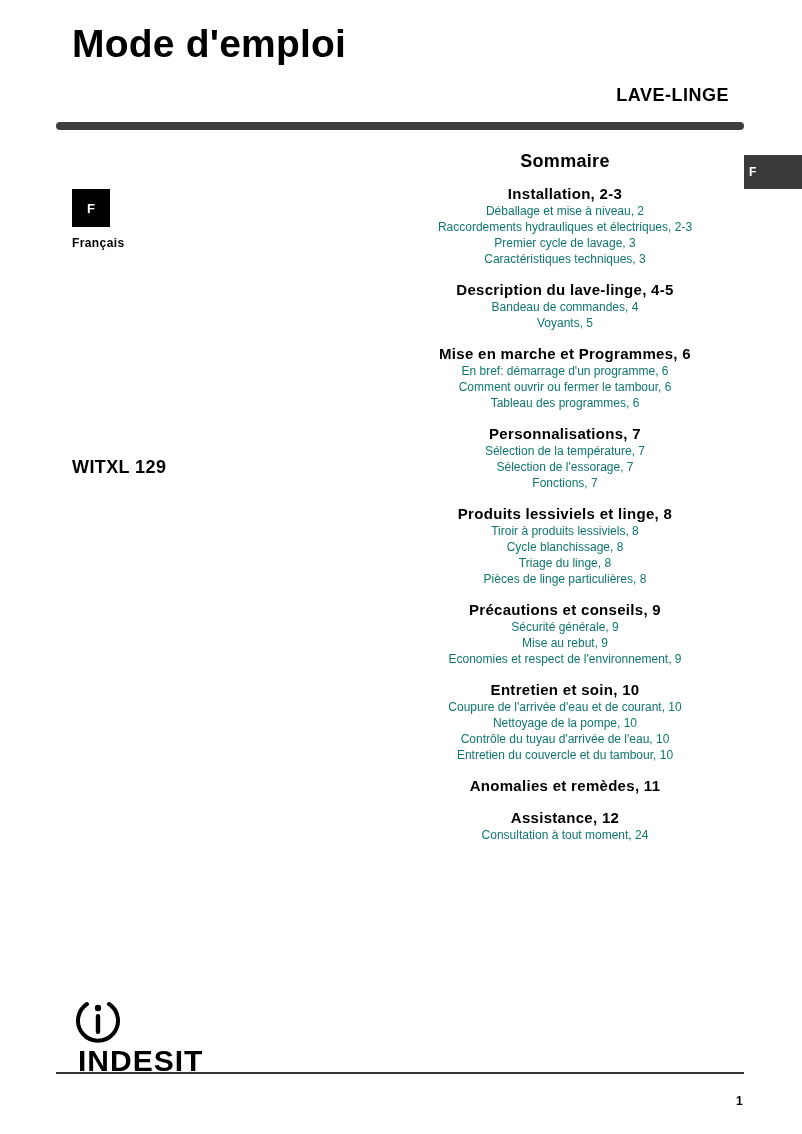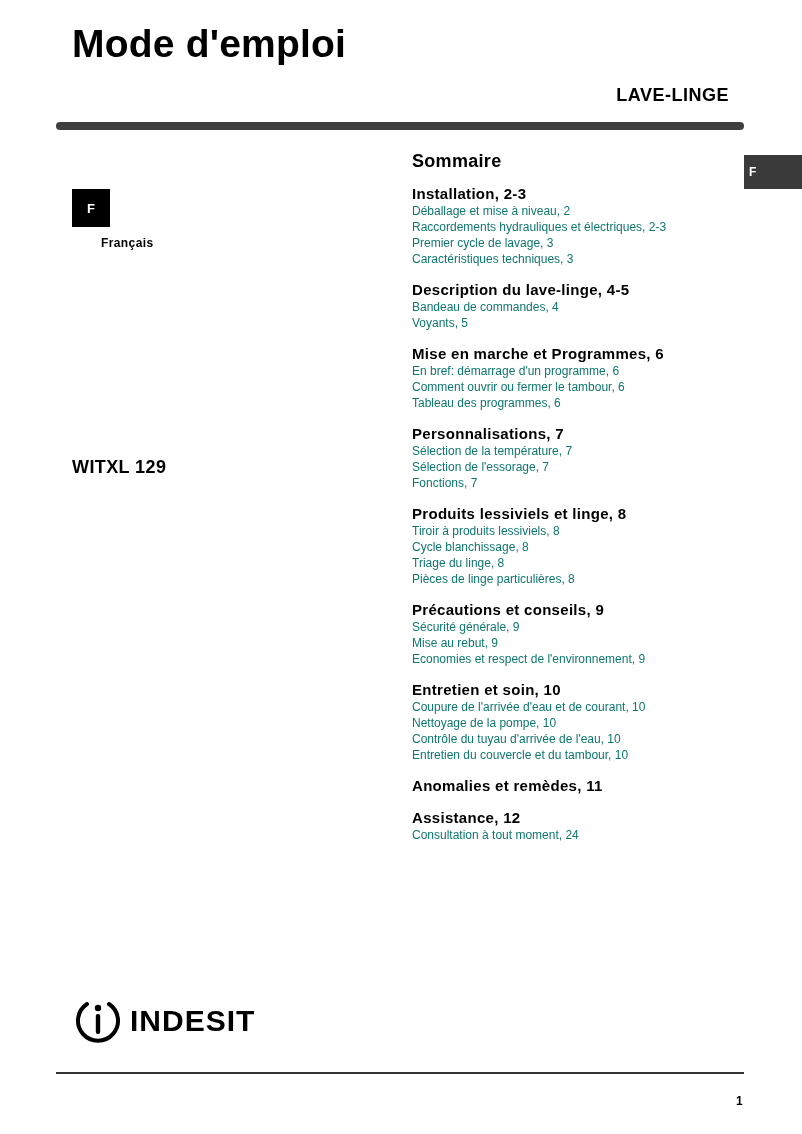--- a/index.html
+++ b/index.html
@@ -21,45 +21,44 @@
     background: #3f3f3f; border-radius: 4px;
   }
   .lang-box {
     position: absolute; left: 72px; top: 189px; width: 38px; height: 38px;
     background: #000; color: #fff; font-weight: bold; font-size: 13px;
     display: flex; align-items: center; justify-content: center;
   }
   .lang-label {
     position: absolute; left: 72px; top: 236px; font-size: 12px; font-weight: bold;
     letter-spacing: 0.4px;
-    margin-left: 29px;
   }
   .model {
     position: absolute; left: 72px; top: 457px; font-size: 18px; font-weight: bold;
     letter-spacing: 0.4px;
   }
   .side-tab {
     position: absolute; left: 744px; top: 155px; width: 58px; height: 34px;
     background: #3a3a3a; color: #fff; font-weight: bold; font-size: 12px;
     display: flex; align-items: center; padding-left: 5px; box-sizing: border-box;
   }
   .toc {
-    position: absolute; left: 412px; top: 150px; width: 330px;
+    position: absolute; left: 400px; top: 150px; width: 330px; text-align: center;
   }
   .toc-heading {
     font-size: 18px; font-weight: bold; margin: 0 0 13px 0; letter-spacing: 0.3px;
     line-height: 22px;
   }
   .section { margin-bottom: 14px; }
   .section-title {
     font-size: 15px; font-weight: bold; letter-spacing: 0.3px; line-height: 18px;
   }
   .item { font-size: 12px; line-height: 16px; color: #0f766e; }
   .logo {
-    position: absolute; left: 72px; top: 996px; display: flex; align-items: center;
+    position: absolute; left: 72px; top: 996px; display: flex; align-items: flex-start; flex-direction: column;
   }
   .logo-word {
     font-size: 30px; font-weight: bold; letter-spacing: 1px; margin-left: 6px;
     line-height: 1;
   }
   .bottom-rule {
     position: absolute; left: 56px; top: 1072px; width: 688px; height: 2px;
     background: #333;
   }
   .page-num {

